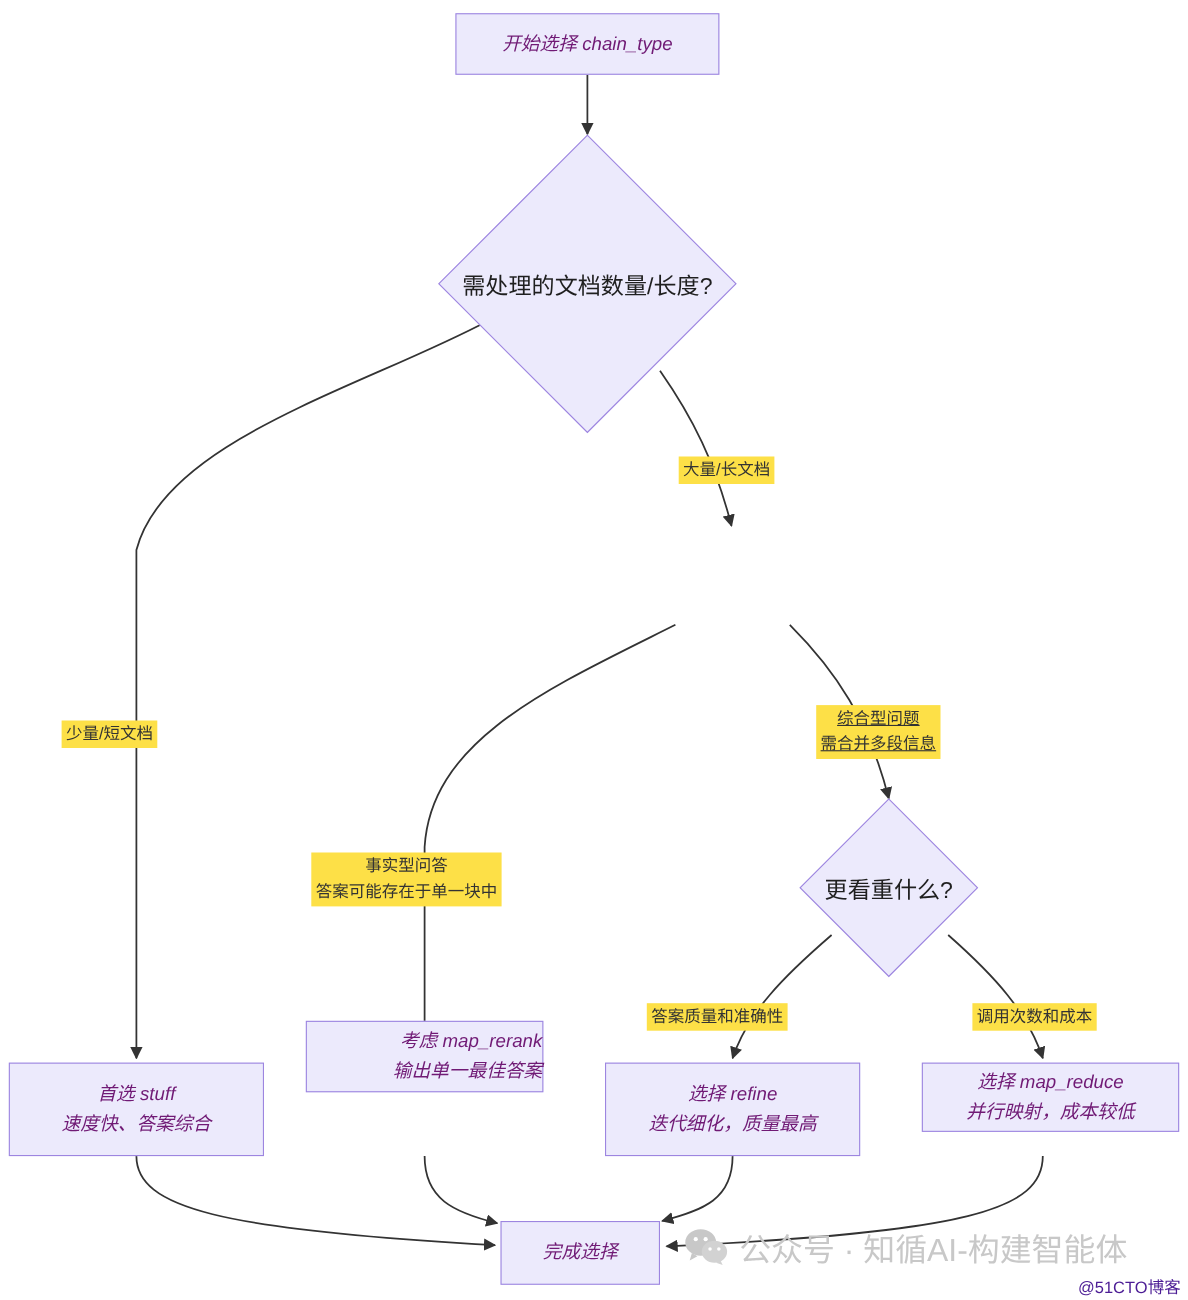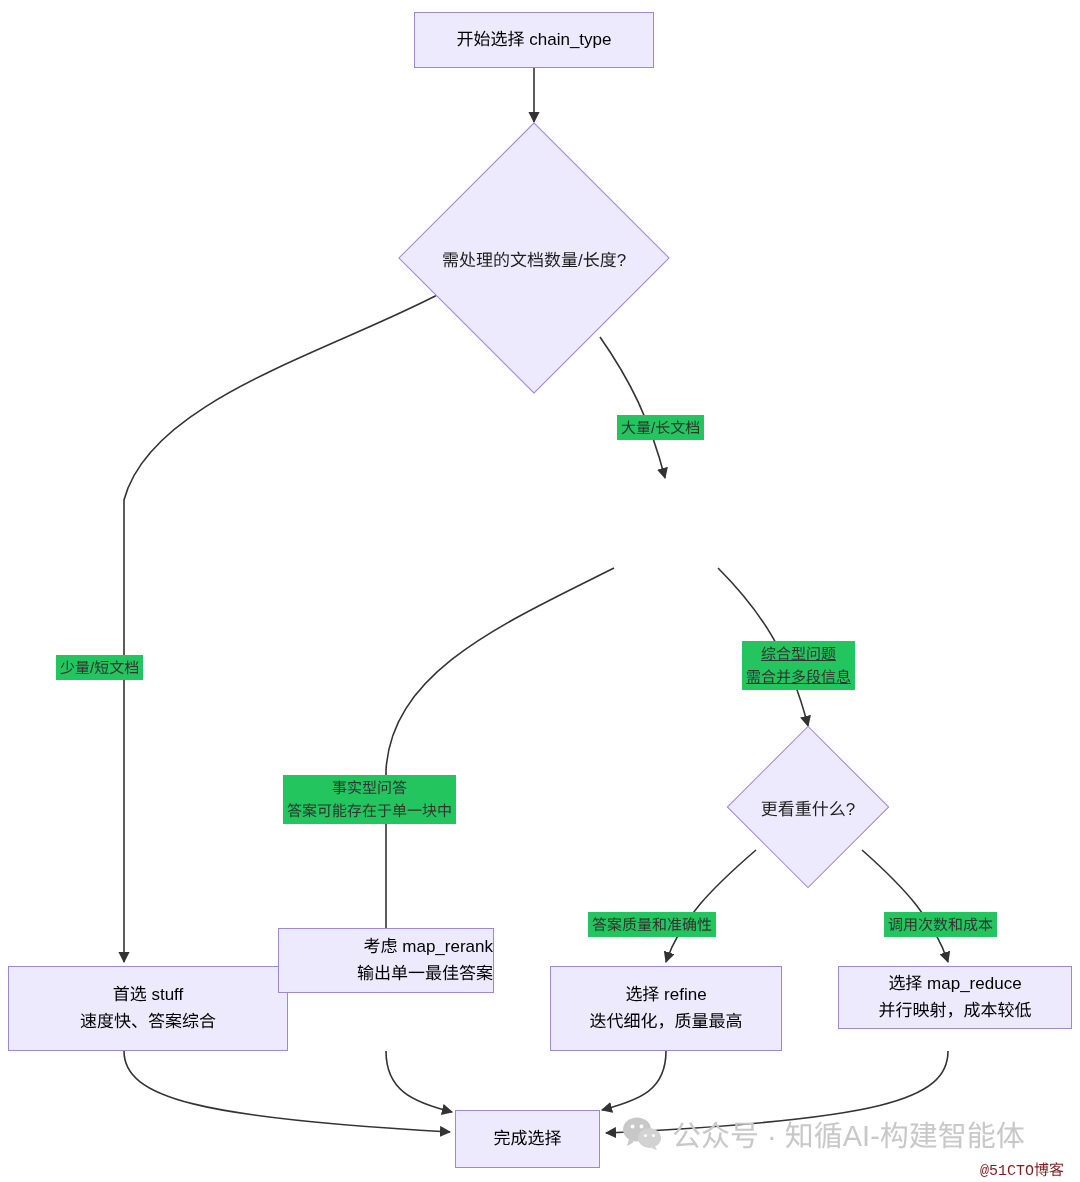--- a/index.html
+++ b/index.html
@@ -35,25 +35,26 @@
   
   .node {
     position: absolute;
     box-sizing: border-box;
     background: #ECEAFC;
     border: 1.4px solid #9D85E0;
     display: flex;
     flex-direction: column;
     align-items: center;
     justify-content: center;
-    color: #000000;
+    color: #701a75;
     font-size: 17px;
     line-height: 1.55;
     text-align: center;
     white-space: nowrap;
+    font-style: italic;
   }
   .node .line2 { display: block; }
 
   
   .diamond-wrap {
     position: absolute;
     display: flex;
     align-items: center;
     justify-content: center;
   }
@@ -62,30 +63,30 @@
     left: 50%;
     top: 50%;
     background: #ECEAFC;
     border: 1.4px solid #9D85E0;
     box-sizing: border-box;
     transform: translate(-50%, -50%) rotate(45deg);
   }
   .diamond-label {
     position: relative;
     z-index: 2;
-    font-size: 17px;
+    font-size: 21px;
     color: #1f1f1f;
     white-space: nowrap;
     text-align: center;
   }
 
   
   .edge-label {
     position: absolute;
-    background: #22c55e;
+    background: #fde047;
     color: #333333;
     font-size: 15px;
     line-height: 1.55;
     padding: 1px 4px;
     white-space: nowrap;
     text-align: center;
   }
   .edge-label .line2 { display: block; }
 
   
@@ -95,25 +96,24 @@
     align-items: center;
     gap: 10px;
     color: #C8C8C8;
     font-size: 29px;
     white-space: nowrap;
     user-select: none;
   }
   .wechat-mark { display: block; }
   .credit {
     position: absolute;
-    color: #7f1d1d;
+    color: #4c1d95;
     font-size: 15px;
     white-space: nowrap;
     user-select: none;
-    font-family: Liberation Mono, monospace;
   }
 </style>
 </head>
 <body>
 
 <div id="canvas">
 
   <svg class="edge-layer" viewBox="0 0 1080 1182">
     <defs>
       <marker id="arrow" viewBox="0 0 10 10" refX="9" refY="5" markerWidth="7" markerHeight="7" orient="auto-start-reverse">
@@ -152,21 +152,21 @@
     <div class="diamond-shape" style="width:192px; height:192px;"></div>
     <div class="diamond-label">需处理的文档数量/长度?</div>
   </div>
 
 
   <div class="diamond-wrap" style="left:727px; top:726px; width:162px; height:162px;">
     <div class="diamond-shape" style="width:115px; height:115px;"></div>
     <div class="diamond-label">更看重什么?</div>
   </div>
 
-  <div class="node" style="left:8px; top:966px; width:280px; height:85px;">
+  <div class="node" style="left:8px; top:966px; width:232px; height:85px;">
     <span>首选 stuff</span>
     <span class="line2">速度快、答案综合</span>
   </div>
 
   <div class="node" style="left:278px; top:928px; width:216px; height:65px;align-items:flex-end;">
     <span>考虑 map_rerank</span>
     <span class="line2">输出单一最佳答案</span>
   </div>
 
   <div class="node" style="left:550px; top:966px; width:232px; height:85px;">

